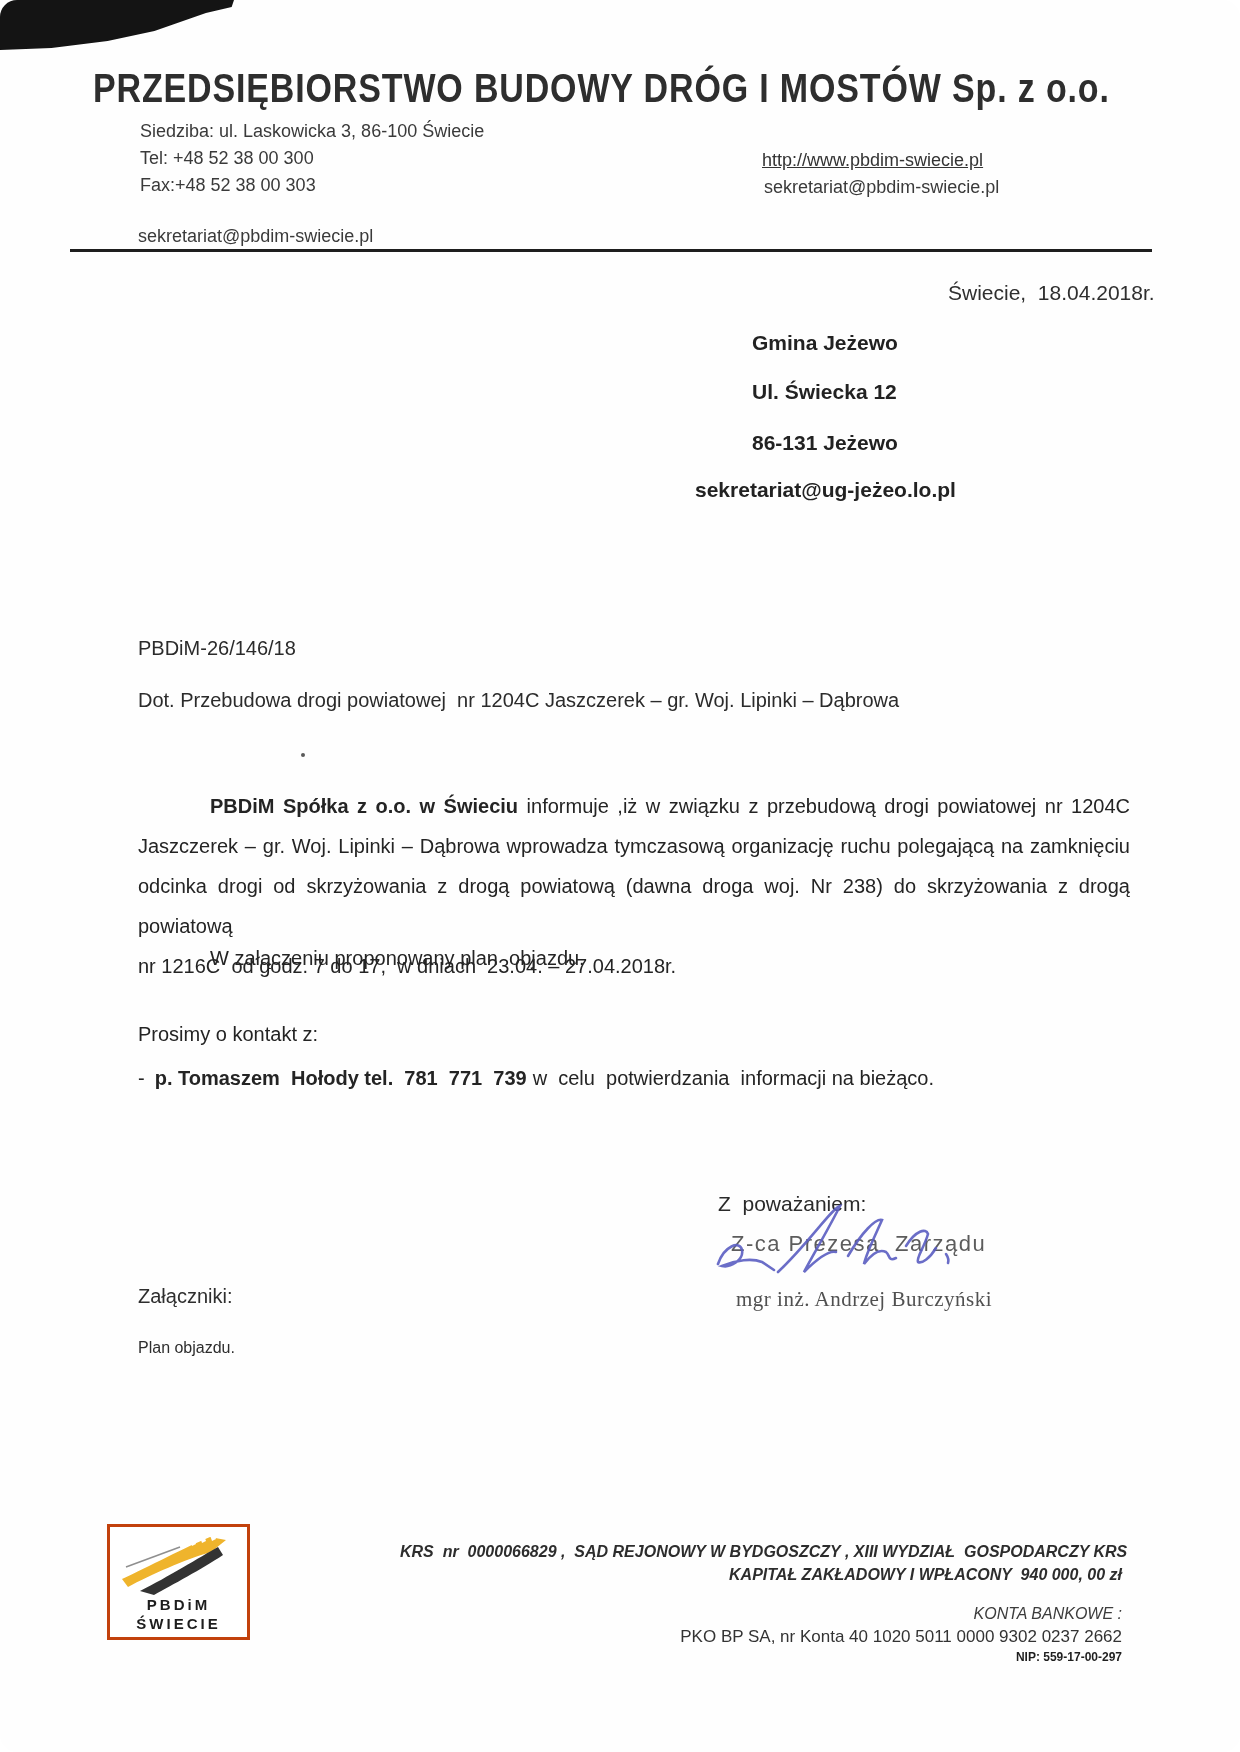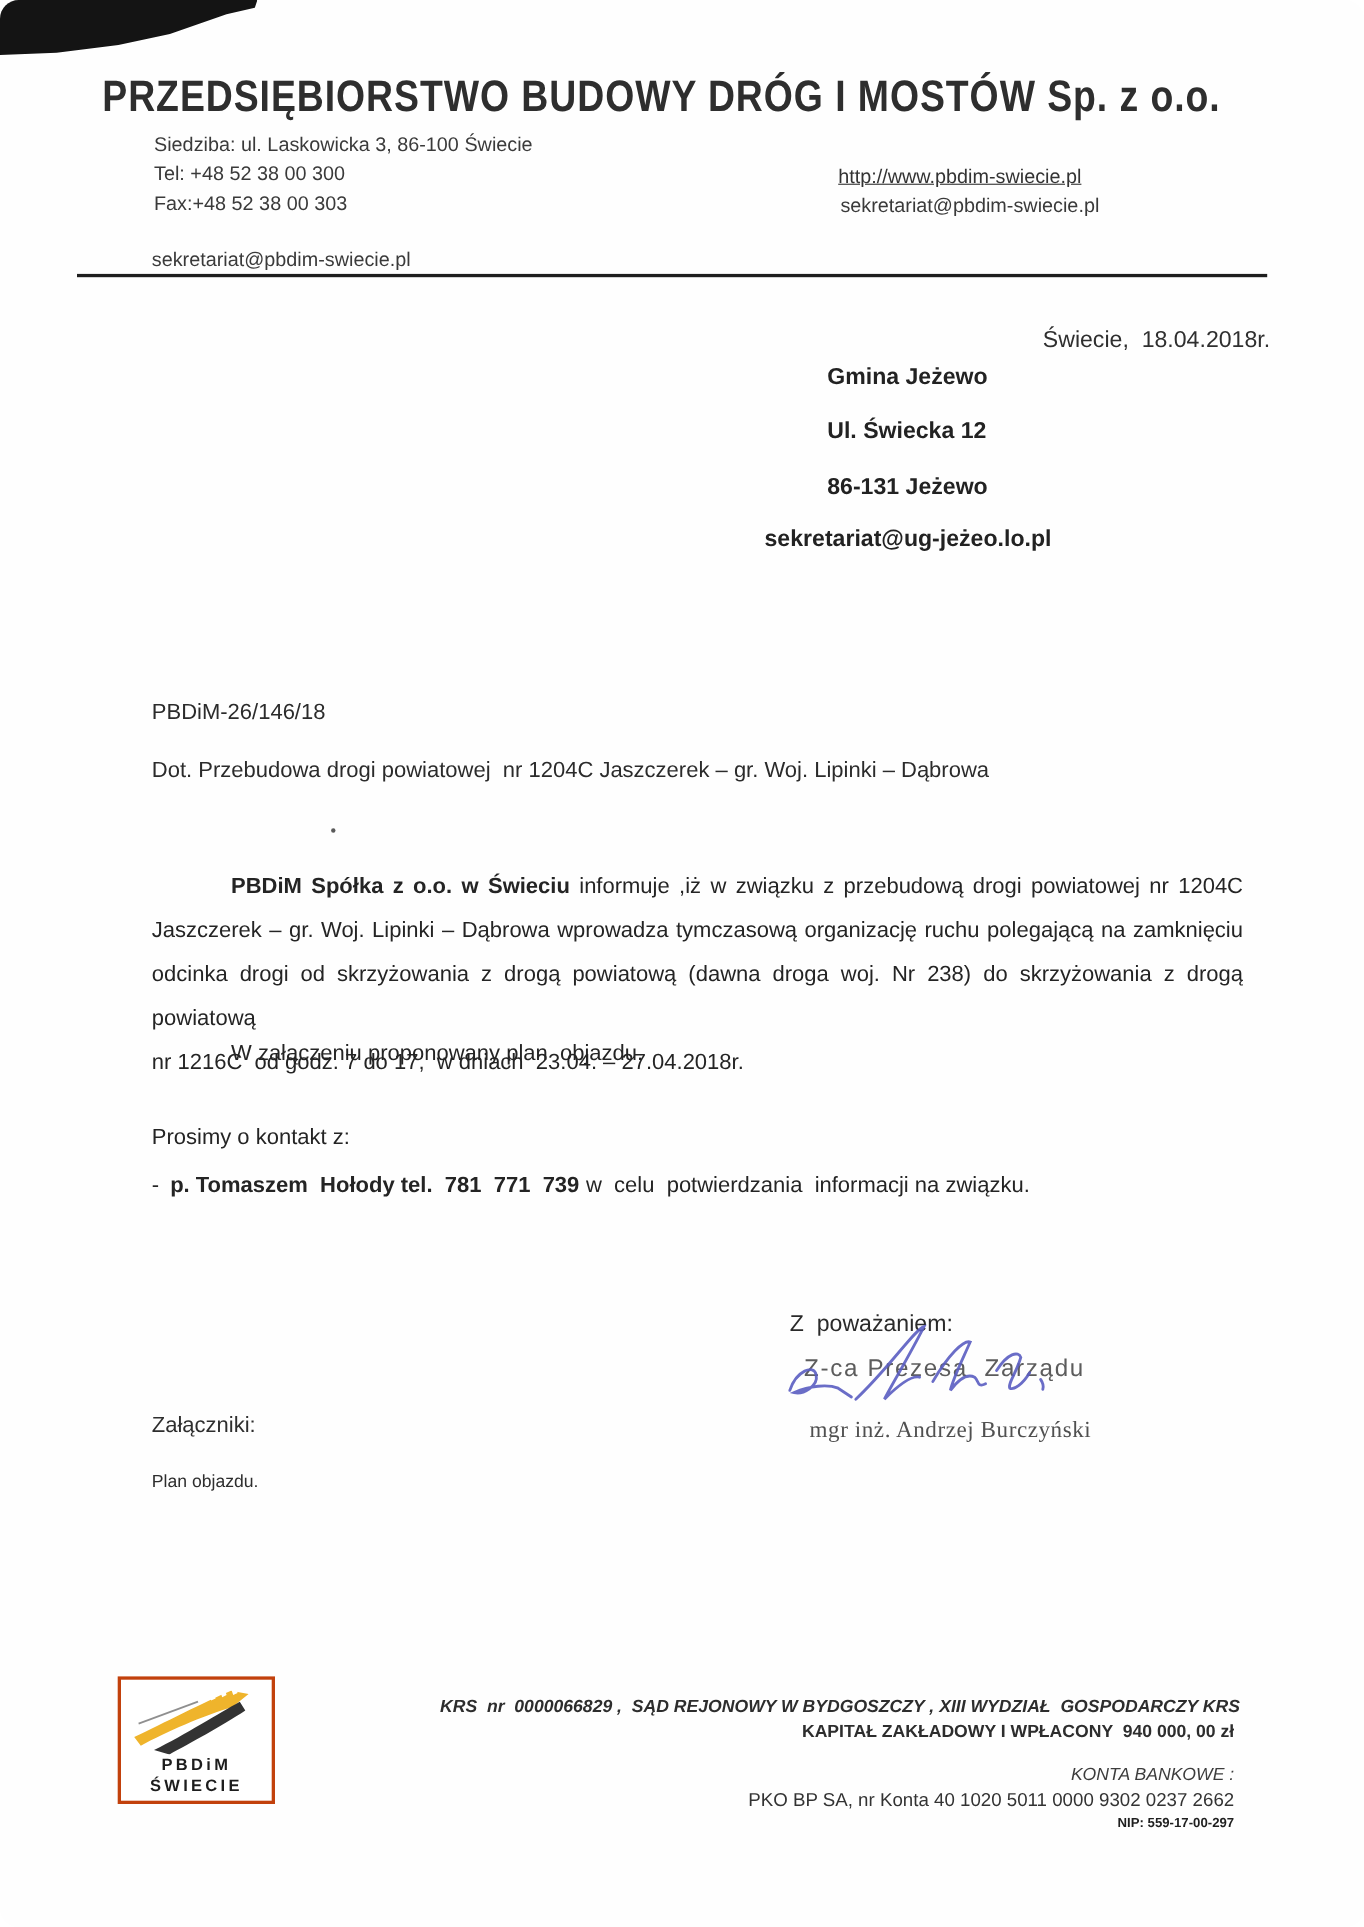--- a/index.html
+++ b/index.html
@@ -23,21 +23,21 @@
   }
   .hdr-small{font-size:18px;color:#3a3a3a;}
   .addr1{left:140px;top:121px;}
   .addr2{left:140px;top:148px;}
   .addr3{left:140px;top:175px;}
   .website{left:762px;top:150px;text-decoration:underline;color:#333;}
   .hdr-mail{left:764px;top:177px;}
   .hdr-mail2{left:138px;top:226px;}
   .header-rule{left:70px;top:249px;width:1082px;height:3px;background:#1e1e1e;}
 
-  .date-line{left:948px;top:281px;font-size:21px;color:#2f2f2f;margin-top:16px;}
+  .date-line{left:948px;top:281px;font-size:21px;color:#2f2f2f;}
 
   .recip{font-size:21px;font-weight:bold;color:#222;}
   .recip1{left:752px;top:331px;}
   .recip2{left:752px;top:380px;}
   .recip3{left:752px;top:431px;}
   .recip4{left:695px;top:478px;}
 
   .ref-no{left:138px;top:637px;font-size:20px;color:#2b2b2b;}
   .subject{left:138px;top:689px;font-size:20px;color:#2b2b2b;}
 
@@ -68,21 +68,21 @@
     left:107px;top:1524px;width:143px;height:116px;border:3px solid #c2410c;
     background:#fff;box-sizing:border-box;display:flex;flex-direction:column;align-items:center;
   }
   .logo-art{width:137px;height:68px;display:block;}
   .logo-t1{font-size:15px;font-weight:bold;letter-spacing:3px;color:#1d1d1d;line-height:19px;}
   .logo-t2{font-size:15px;font-weight:bold;letter-spacing:3px;color:#1d1d1d;line-height:19px;}
 
   
   .foot{left:400px;width:722px;text-align:right;color:#2d2d2d;}
   .krs1{top:1543px;font-size:16px;font-weight:bold;font-style:italic;}
-  .krs2{top:1566px;font-size:16px;font-weight:bold;}
+  .krs2{top:1566px;font-size:16px;font-weight:bold;font-style:italic;}
   .bank-label{top:1605px;font-size:16px;font-style:italic;color:#3c3c3c;}
   .bank-acct{top:1627px;font-size:17px;color:#333;}
   .nip{top:1650px;font-size:12px;font-weight:bold;color:#1f1f1f;}
 </style>
 </head>
 <body>
 
 <div class="page">
 
   <div class="abs corner-blob"></div>
@@ -111,21 +111,21 @@
   <div class="abs body-par">
     <div class="jline indent"><span class="b">PBDiM Spółka z o.o. w Świeciu</span><span>  informuje ,iż w związku z przebudową drogi powiatowej nr 1204C</span></div>
     <div class="jline">Jaszczerek – gr. Woj. Lipinki – Dąbrowa wprowadza tymczasową organizację ruchu polegającą na zamknięciu</div>
     <div class="jline">odcinka drogi od skrzyżowania z drogą powiatową (dawna droga woj. Nr 238) do skrzyżowania z drogą powiatową</div>
     <div class="lline pre">nr 1216C  od godz. 7 do 17,  w dniach  23.04. – 27.04.2018r.</div>
   </div>
 
   <div class="abs attach-note pre">W załączeniu proponowany plan  objazdu.</div>
   <div class="abs contact-intro">Prosimy o kontakt z:</div>
   <div class="abs contact-line">
-    <span class="dash">-</span><span class="cb pre">p. Tomaszem  Hołody tel.  781  771  739</span><span class="pre">w  celu  potwierdzania  informacji na związku.</span>
+    <span class="dash">-</span><span class="cb pre">p. Tomaszem  Hołody tel.  781  771  739</span><span class="pre">w  celu  potwierdzania  informacji na bieżąco.</span>
   </div>
 
   <div class="abs closing pre">Z  poważaniem:</div>
   <div class="abs stamp-title pre">Z-ca Prezesa  Zarządu</div>
   <svg class="abs sig-svg" viewBox="0 0 300 108">
     <g fill="none" stroke-width="2.6" stroke-linecap="round" opacity="0.9">
       <path d="M18 66 C24 48 40 42 42 52 C44 62 30 70 22 68 C36 62 52 60 62 64 L74 72" stroke="#5b5ec2"></path>
       <path d="M78 74 C108 46 132 10 140 8 C128 32 110 62 104 74 C114 64 128 52 136 54" stroke="#5b5ec2"></path>
       <path d="M148 58 C162 34 176 20 182 22 C174 40 166 56 164 66 C170 58 178 50 186 54 C190 57 188 64 196 60" stroke="#5b5ec2"></path>
       <path d="M206 48 C216 32 226 30 228 36 C224 50 216 60 218 64 C222 66 230 60 236 50" stroke="#5b5ec2"></path>

